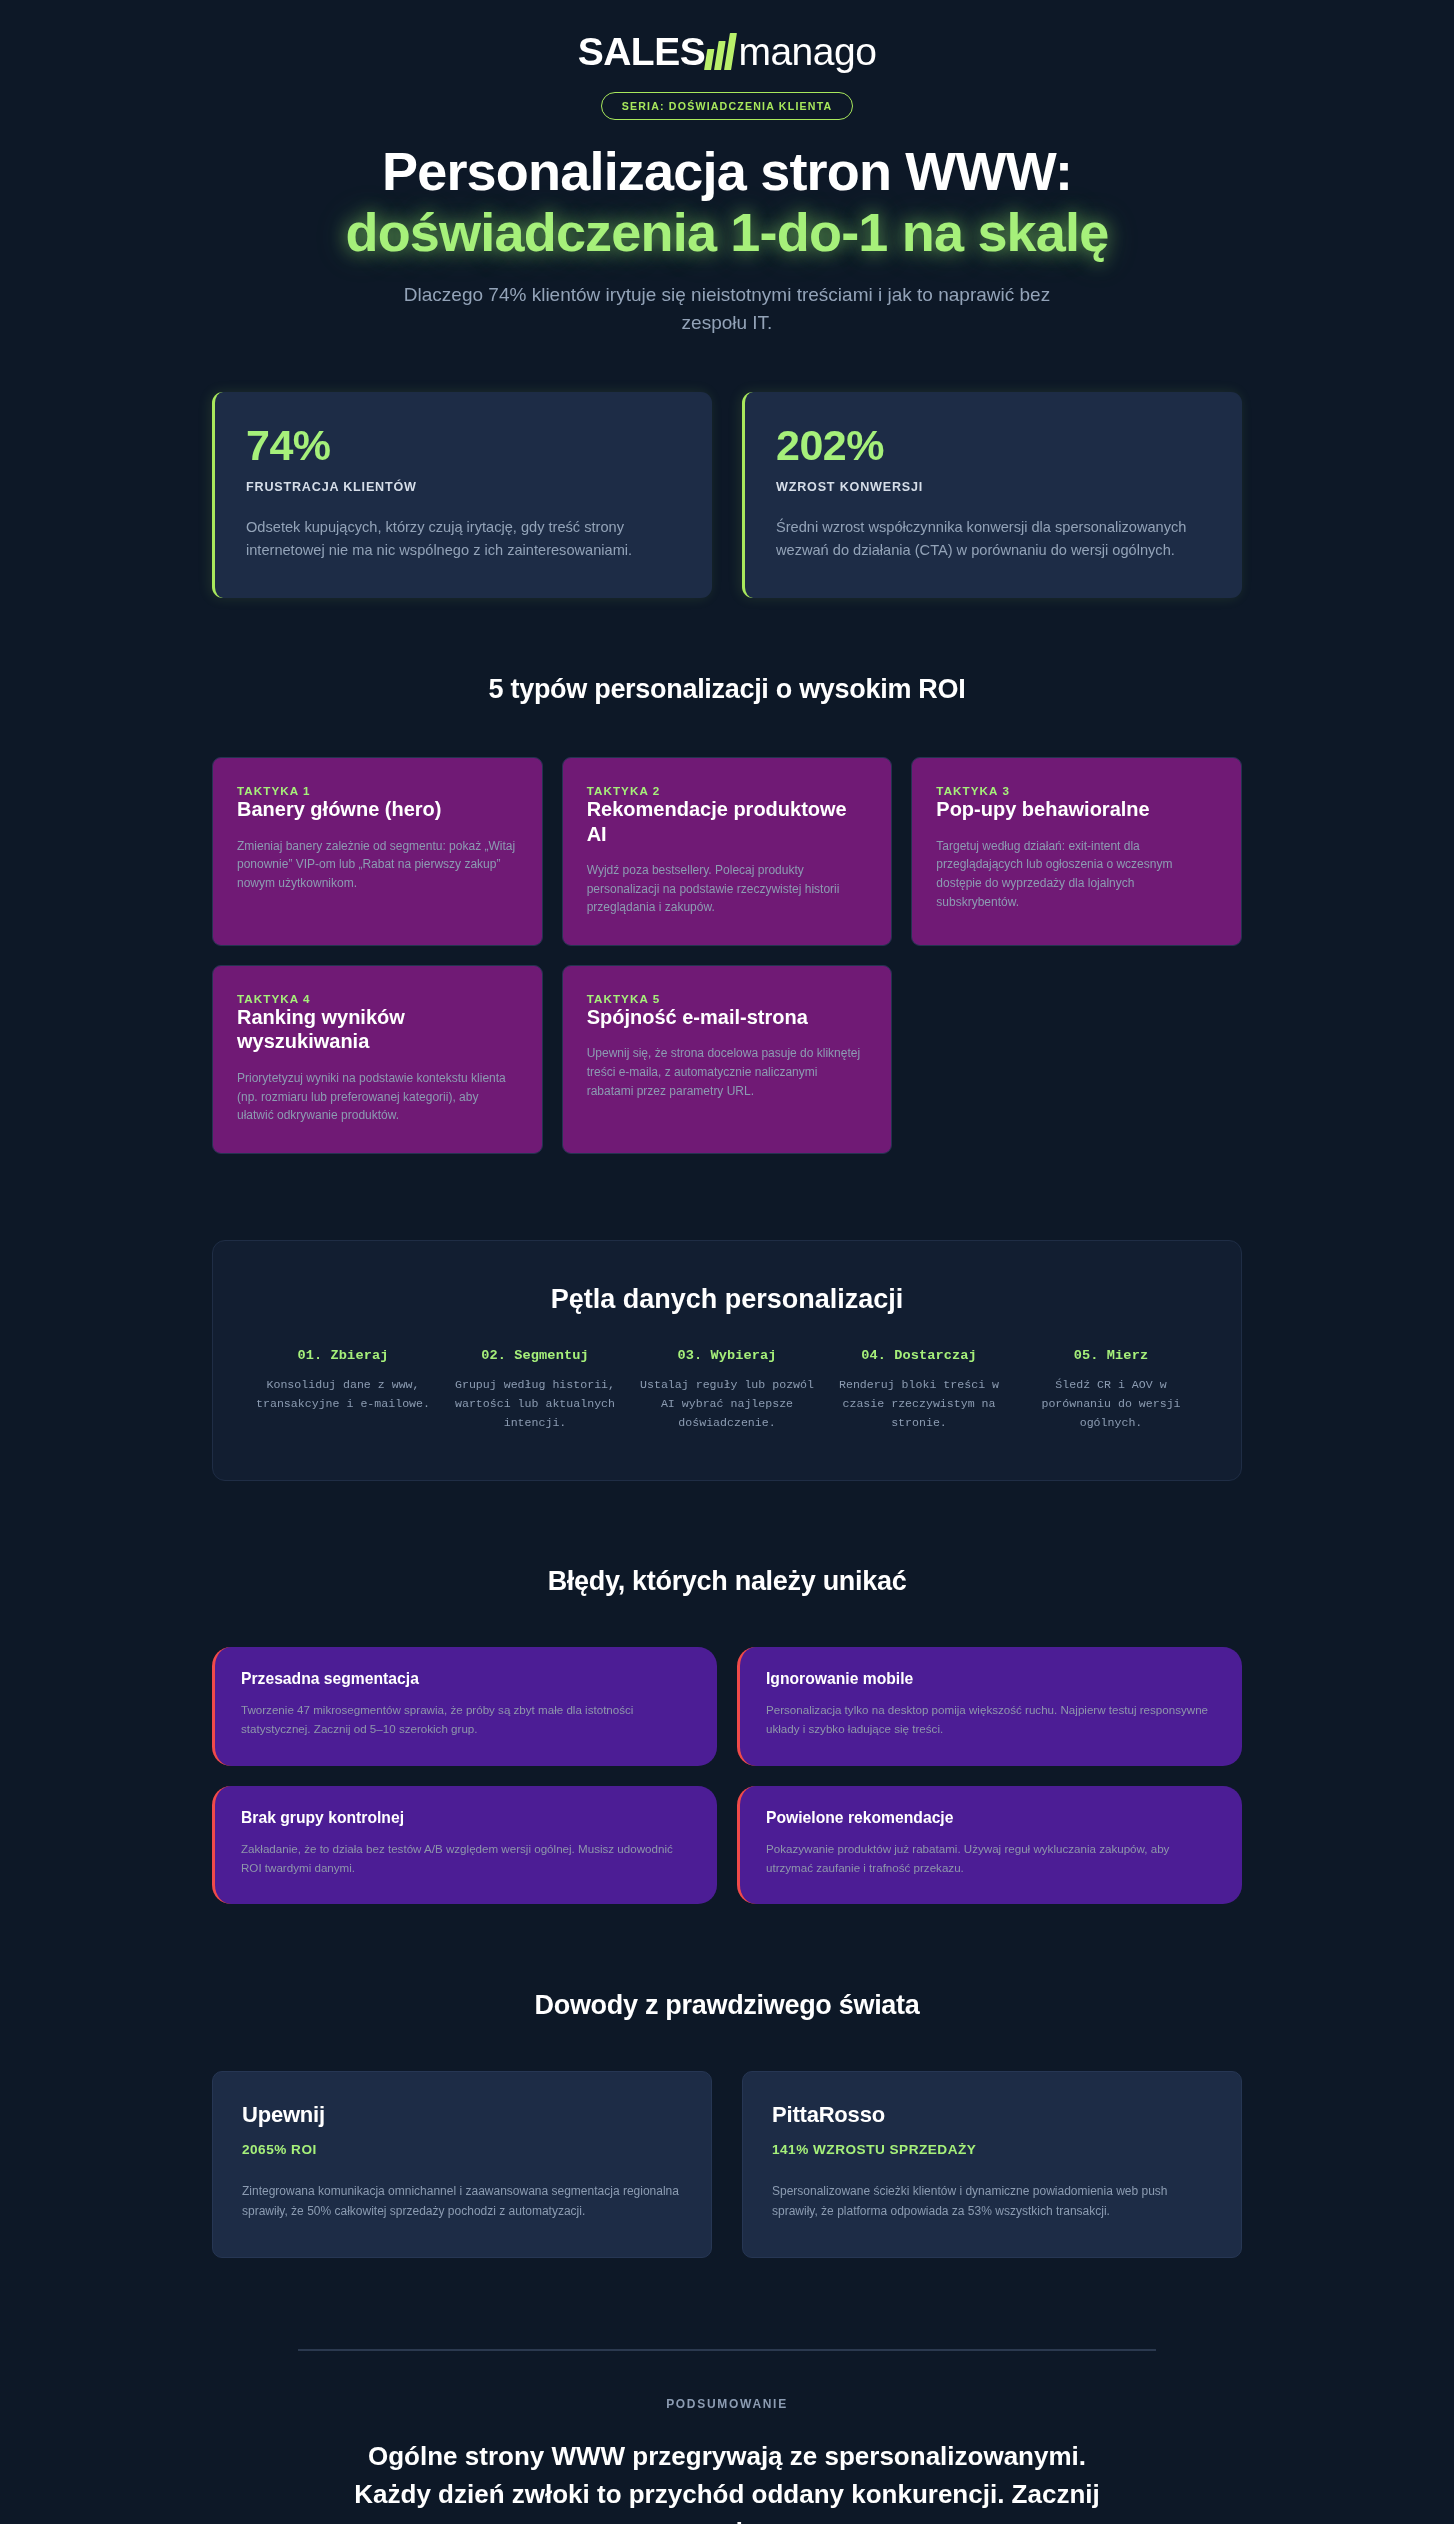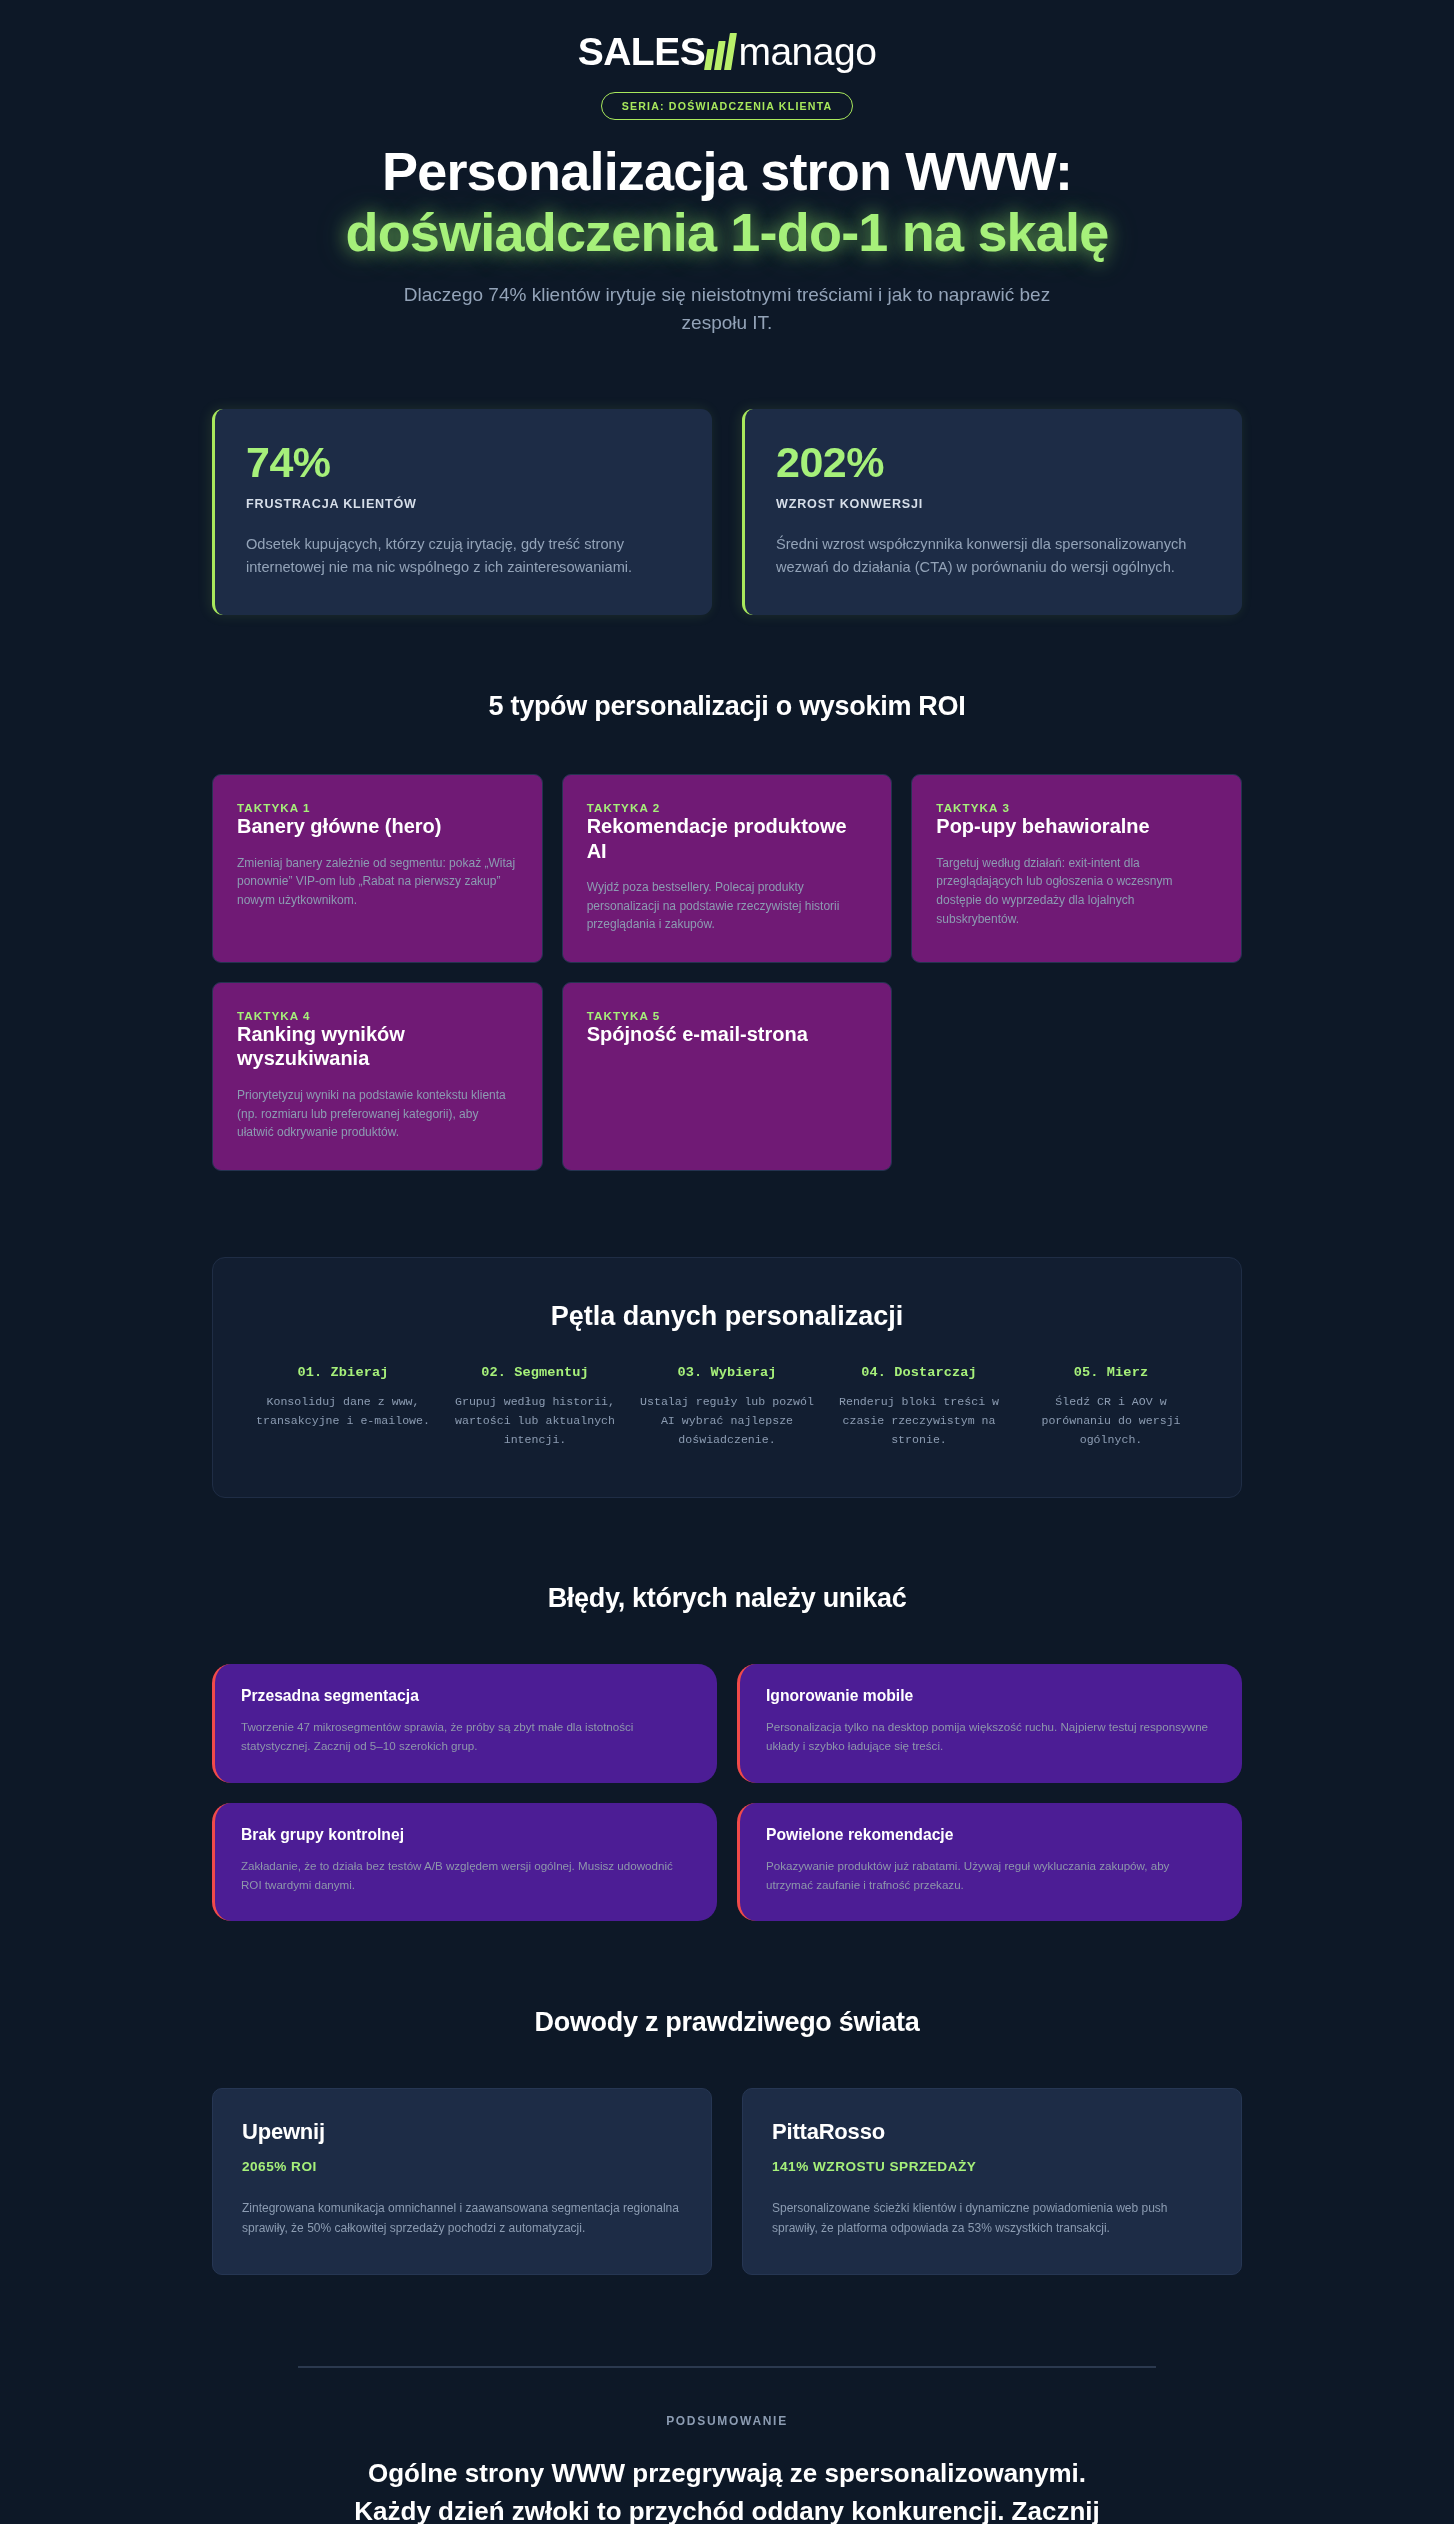--- a/index.html
+++ b/index.html
@@ -48,21 +48,21 @@
   .headline .hl-green {
     display:block; color:#a6f07a;
     text-shadow:0 0 17px rgba(150,240,110,0.55), 0 0 34px rgba(150,240,110,0.3);
   }
   .subhead {
     margin:18px auto 0; max-width:651px;
     font-size:19px; line-height:1.48; color:#93a3b8; text-align:center;
   }
 
   
-  .stats { display:flex; gap:30px; margin-top:72px; }
+  .stats { display:flex; gap:30px; margin-top:55px; }
   .stat-card {
     flex:1; background:#1d2c46; border-radius:11px;
     border-left:3px solid #a8e85c;
     padding:32px 31px 35px;
     box-shadow:-2px 0 13px rgba(168,232,92,0.12);
     position:relative;
   }
   .stat-value { font-size:43px; font-weight:700; color:#a6f07a; line-height:1; letter-spacing:-0.5px; }
   .stat-label {
     margin-top:13px; font-size:12.6px; font-weight:700; color:#d6dee9;
@@ -205,20 +205,21 @@
           <div class="tactic-desc">Targetuj według działań: exit-intent dla przeglądających lub ogłoszenia o wczesnym dostępie do wyprzedaży dla lojalnych subskrybentów.</div>
         </div>
         <div class="tactic-card">
           <div class="tactic-kicker">TAKTYKA 4</div>
           <div class="tactic-title">Ranking wyników wyszukiwania</div>
           <div class="tactic-desc">Priorytetyzuj wyniki na podstawie kontekstu klienta (np. rozmiaru lub preferowanej kategorii), aby ułatwić odkrywanie produktów.</div>
         </div>
         <div class="tactic-card">
           <div class="tactic-kicker">TAKTYKA 5</div>
           <div class="tactic-title">Spójność e-mail-strona</div>
+          <div class="tactic-desc">Upewnij się, że strona docelowa pasuje do kliknętej treści e-maila, z automatycznie naliczanymi rabatami przez parametry URL.</div>
         </div>
       </div>
     </div>
 
     <div class="loop-panel">
       <h2 class="loop-title">Pętla danych personalizacji</h2>
       <div class="loop-steps">
         <div class="loop-step">
           <div class="loop-step-name">01. Zbieraj</div>
           <div class="loop-step-desc">Konsoliduj dane z www, transakcyjne i e-mailowe.</div>

